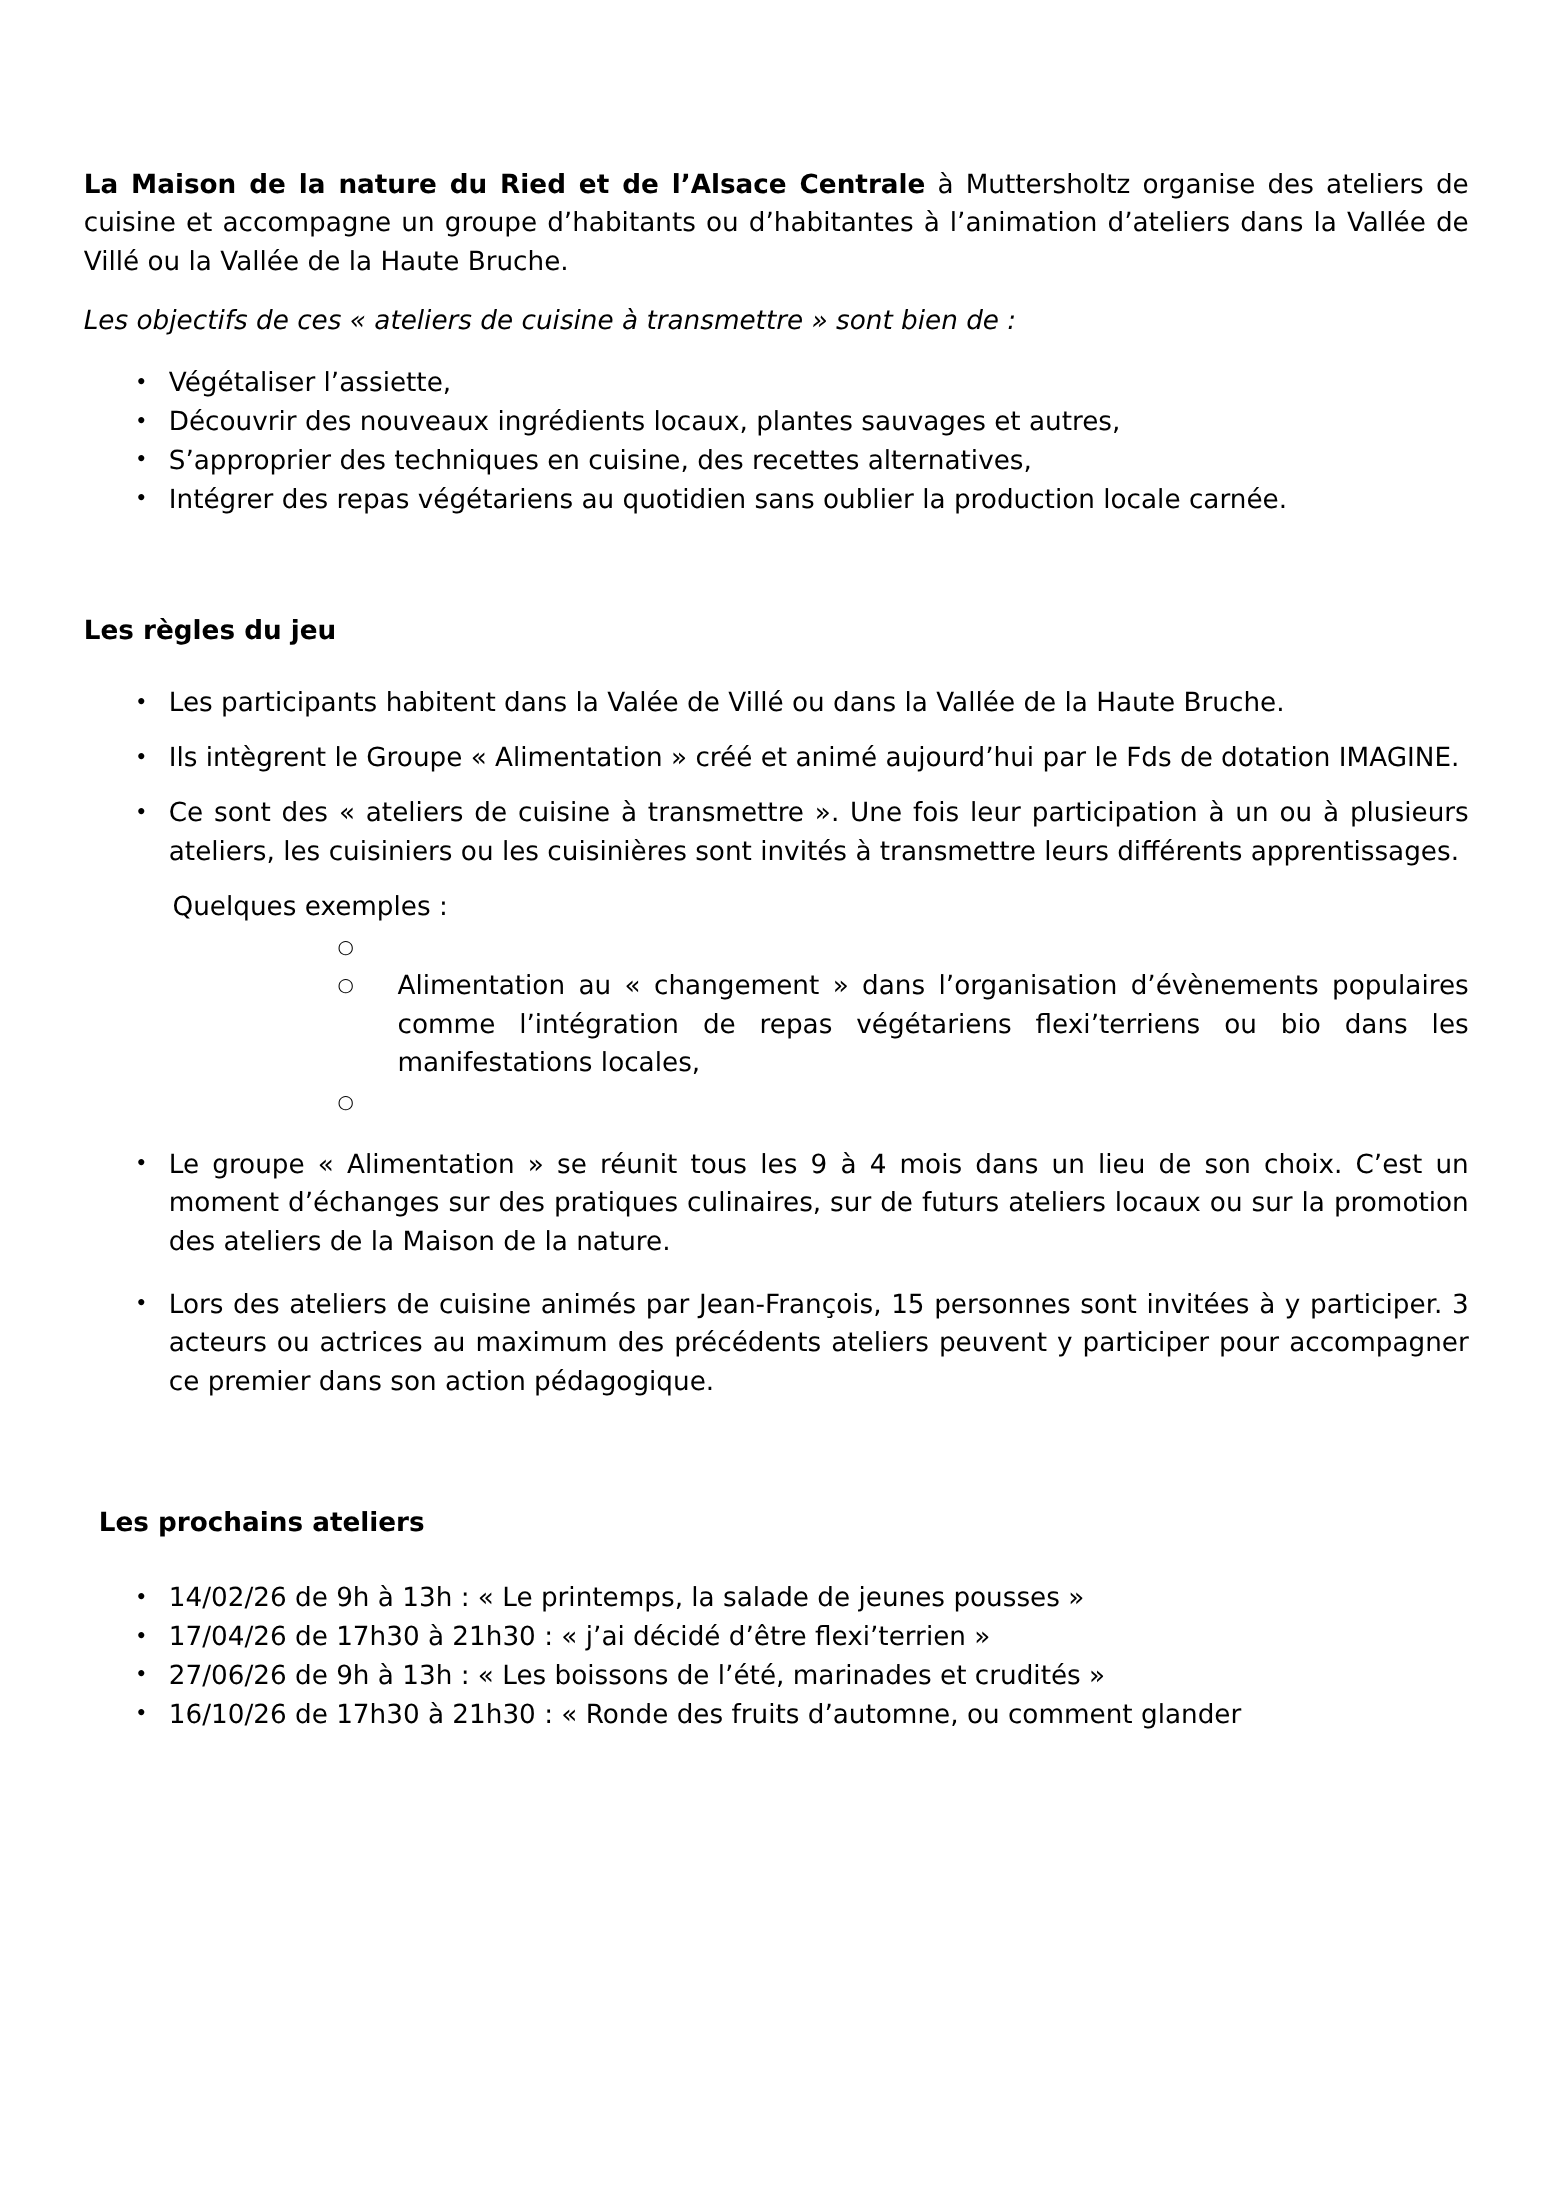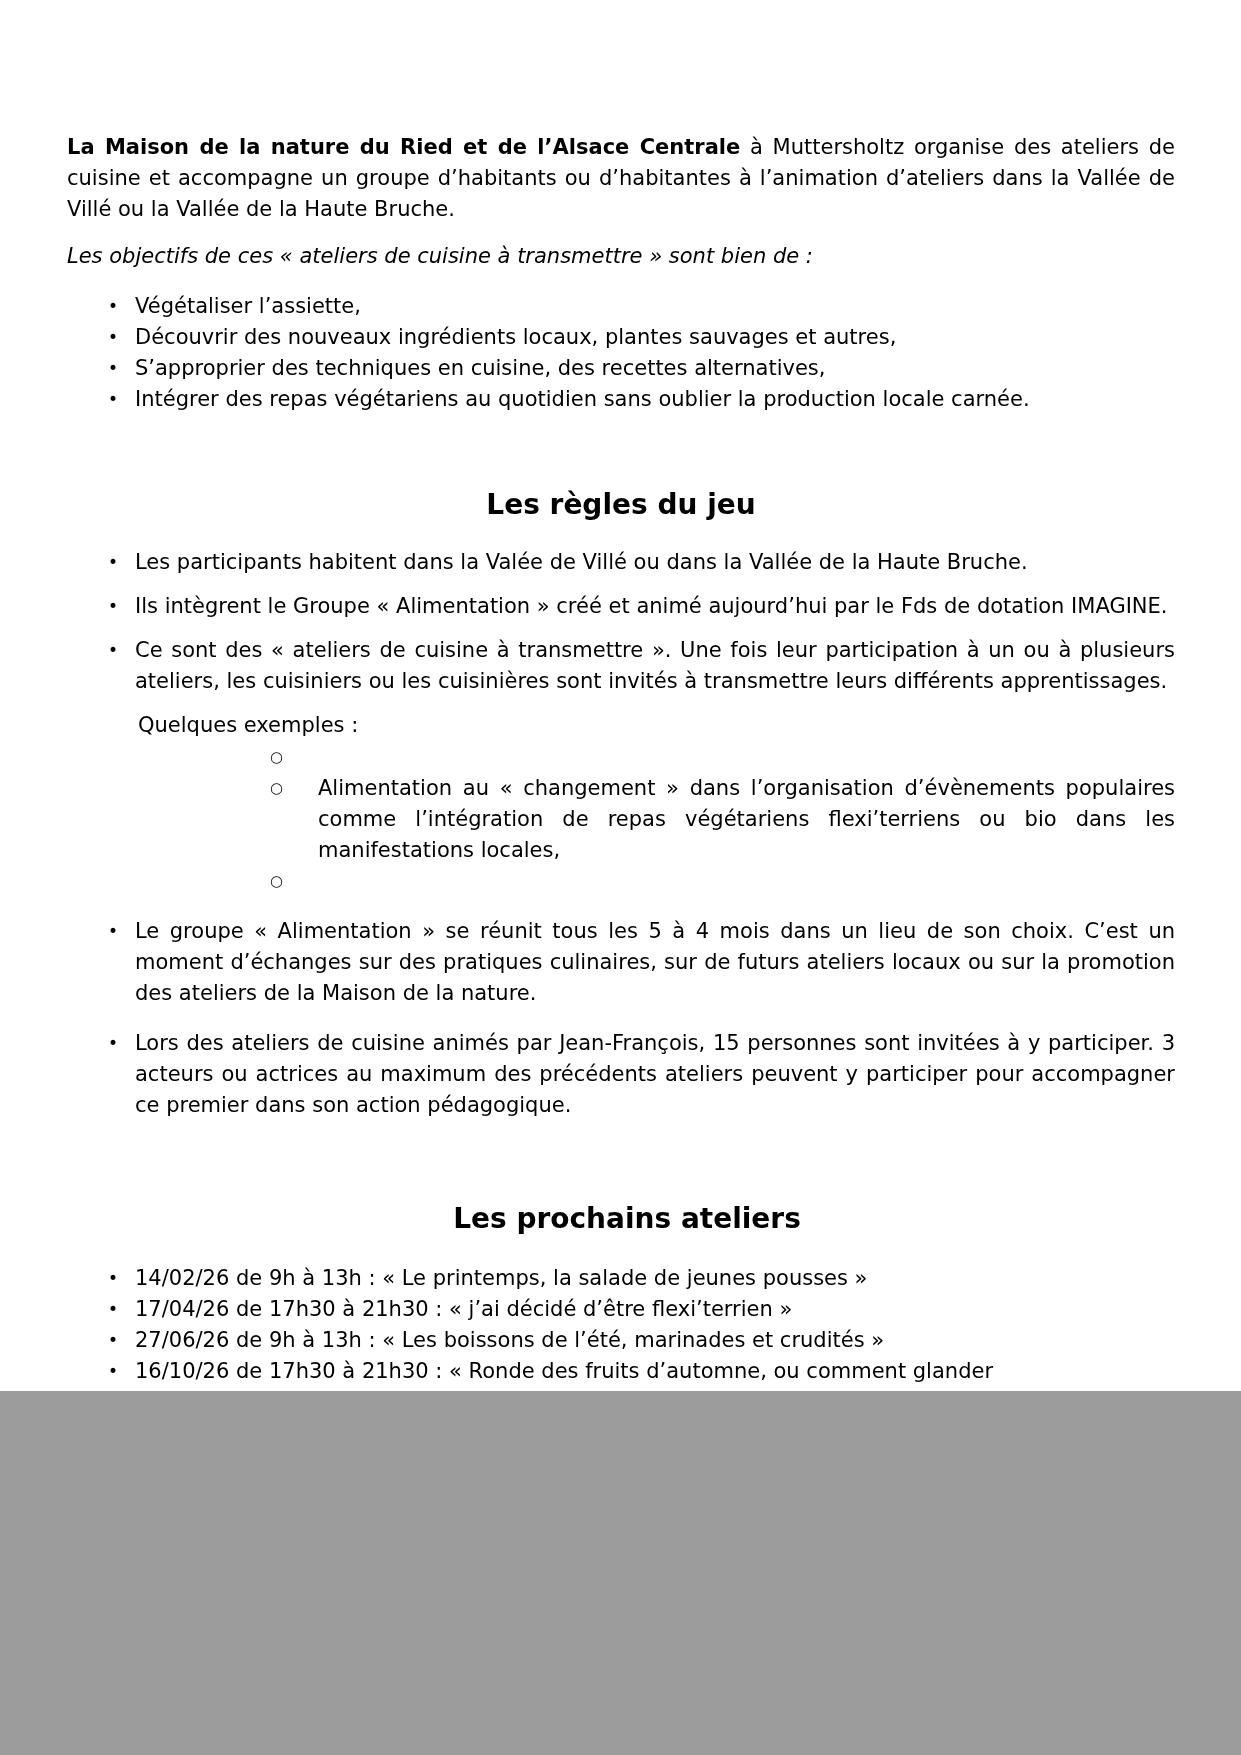--- a/index.html
+++ b/index.html
@@ -1,36 +1,36 @@
 <!DOCTYPE html>
 <html><head>
 <meta charset="utf-8">
 <style>
   html, body { margin: 0; padding: 0; background: #9c9c9c; }
   .page {
     position: relative;
     width: 1241px;
-    height: 1391px;
+    height: 1755px;
     margin: 0 auto;
     background: #ffffff;
     box-sizing: border-box;
     padding: 132px 66px 0 67px;
     font-family: "DejaVu Sans", "Liberation Sans", sans-serif;
     font-size: 21px;
     line-height: 31px;
     color: #000000;
     overflow: hidden;
   }
   p, h2 { margin: 0; }
   .just { text-align: justify; }
   .bold { font-weight: bold; }
   .mb-par { margin-bottom: 16px; }
   .lead { margin-bottom: 19px; font-style: italic; }
   .obj-list { margin-bottom: 16px; }
-  .heading { font-weight: bold; font-size: 28px; line-height: 31px; text-align: center; }
+  .heading { font-weight: bold; font-size: 21px; line-height: 31px; }
   .h-rules { margin: 74px 0 27px 0; }
   .h-workshops { margin: 82px 0 29px 12px; }
   .li { display: flex; }
   .li-text { display: block; flex: 1 1 auto; text-align: justify; }
   .l1 > .marker {
     flex: 0 0 68px;
     box-sizing: border-box;
     padding-left: 41px;
     font-size: 17px;
   }
@@ -105,21 +105,21 @@
       <span class="li-text">Alimentation au « changement » dans l’organisation d’évènements populaires comme l’intégration de repas végétariens flexi’terriens ou bio dans les manifestations locales,</span>
     </div>
     <div class="li l2">
       <span class="marker">○</span>
     </div>
   </div>
 
   <div class="rules-list">
     <div class="li l1 gap-lg">
       <span class="marker">•</span>
-      <span class="li-text">Le groupe « Alimentation » se réunit tous les 5 à 4 mois dans un lieu de son choix. C’est un moment d’échanges sur des pratiques culinaires, sur de futurs ateliers locaux ou sur la promotion des ateliers de la Maison de la nature.</span>
+      <span class="li-text">Le groupe « Alimentation » se réunit tous les 9 à 4 mois dans un lieu de son choix. C’est un moment d’échanges sur des pratiques culinaires, sur de futurs ateliers locaux ou sur la promotion des ateliers de la Maison de la nature.</span>
     </div>
     <div class="li l1 gap-none">
       <span class="marker">•</span>
       <span class="li-text">Lors des ateliers de cuisine animés par Jean-François, 15 personnes sont invitées à y participer. 3 acteurs ou actrices au maximum des précédents ateliers peuvent y participer pour accompagner ce premier dans son action pédagogique.</span>
     </div>
   </div>
 
   <h2 class="heading h-workshops">Les prochains ateliers</h2>
 
   <div class="workshops-list">

